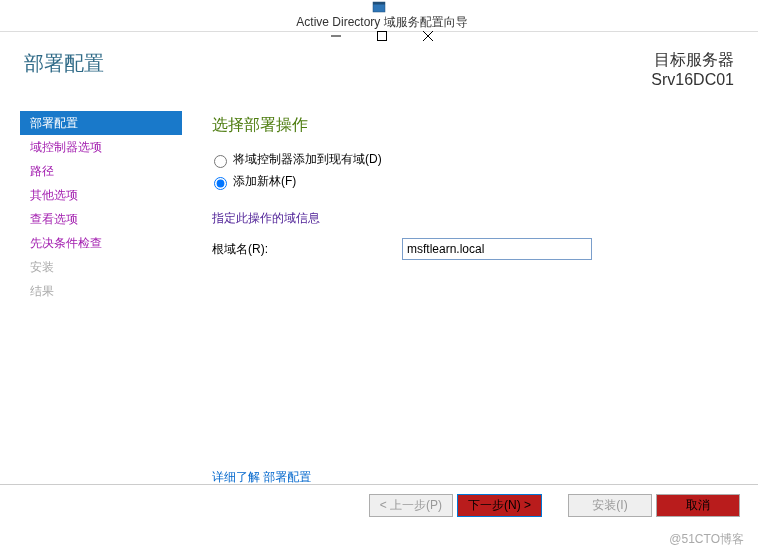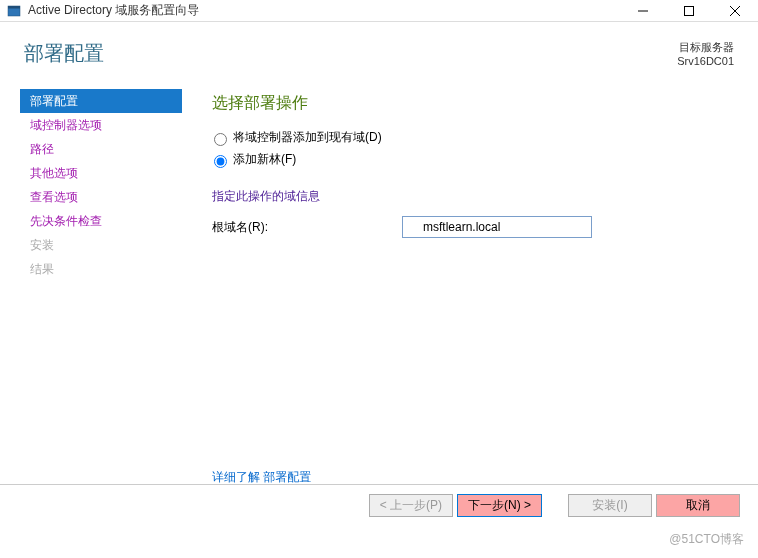--- a/index.html
+++ b/index.html
@@ -7,23 +7,24 @@
       font-family: "Microsoft YaHei", "Segoe UI", sans-serif;
       font-size: 12px;
       background: #fff;
       width: 758px;
       height: 558px;
       overflow: hidden;
     }
     .titlebar {
       display: flex;
       align-items: center;
-      height: 22px;
+      height: 32px;
       border-bottom: 1px solid #ddd;
       padding-left: 6px;
+      flex-direction: column;
     }
     .titlebar .app-icon {
       width: 16px; height: 16px;
       margin-right: 6px;
       display: inline-flex;
       align-items: center;
       justify-content: center;
     }
     .titlebar .title { flex: 1; font-size: 12px; color: #333; }
     .win-controls { display: flex; height: 100%; }
@@ -41,21 +42,21 @@
     .header {
       display: flex;
       justify-content: space-between;
       padding: 18px 24px 12px 24px;
     }
     .page-title {
       font-size: 20px;
       color: #2f6a87;
       font-weight: 400;
     }
-    .target-box { text-align: right; font-size: 11px; color: #333; }
+    .target-box { text-align: right; font-size: 16px; color: #333; }
 
     .body {
       display: flex;
       height: 400px;
     }
     .sidebar {
       width: 182px;
       padding-left: 20px;
       padding-top: 10px;
     }
@@ -103,21 +104,21 @@
     .field-row {
       display: flex;
       align-items: center;
       height: 24px;
     }
     .field-label { width: 190px; font-size: 12px; }
     .text-input {
       width: 190px;
       height: 22px;
       border: 1px solid #7a9ecb;
-      padding: 1px 20px;
+      padding: 1px 4px;
       font-size: 12px;
       outline: none;
       background: #fff;
     }
 
     .more-link {
       position: absolute;
       left: 212px;
       bottom: 72px;
       color: #0066cc;
@@ -137,21 +138,21 @@
       justify-content: flex-end;
       align-items: center;
       padding-right: 18px;
       gap: 4px;
       background: #fff;
     }
     .btn {
       min-width: 84px;
       height: 23px;
       border: 1px solid #adadad;
-      background: #fca5a5;
+      background: #b91c1c;
       font-size: 12px;
       cursor: pointer;
       padding: 0 10px;
       white-space: nowrap;
     }
     .btn:disabled {
       color: #999;
       cursor: default;
       background: #efefef;
     }

